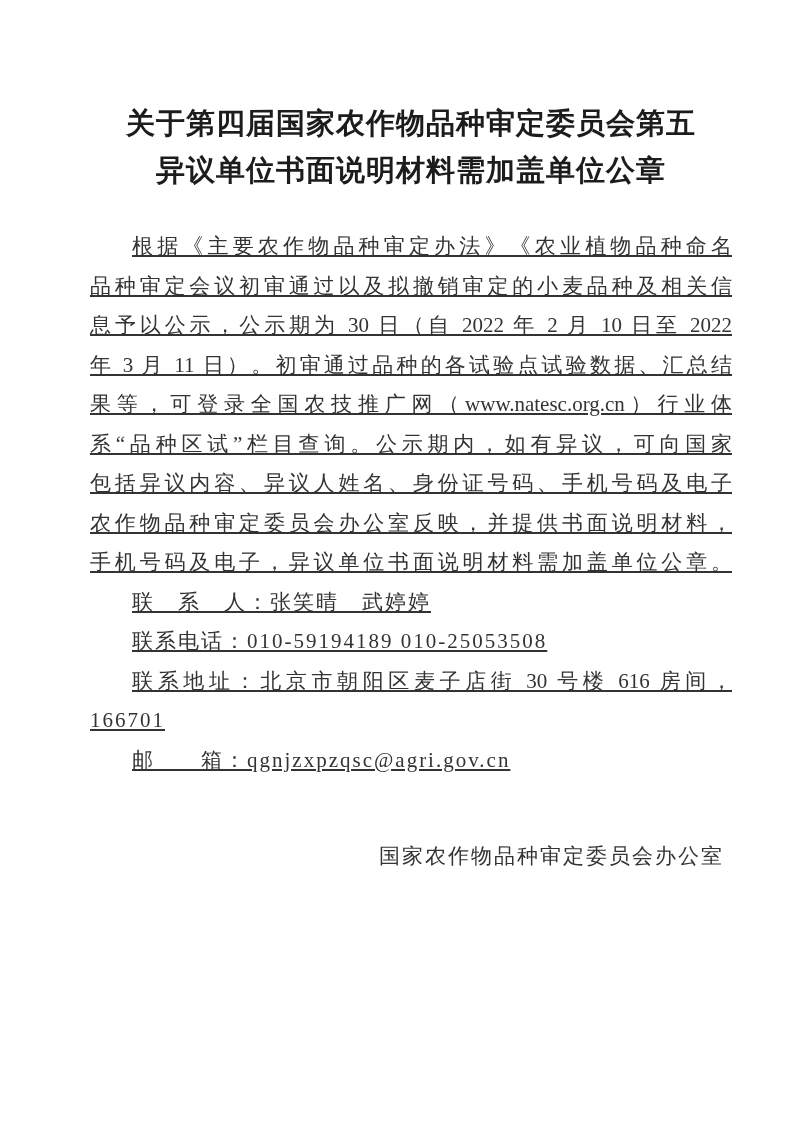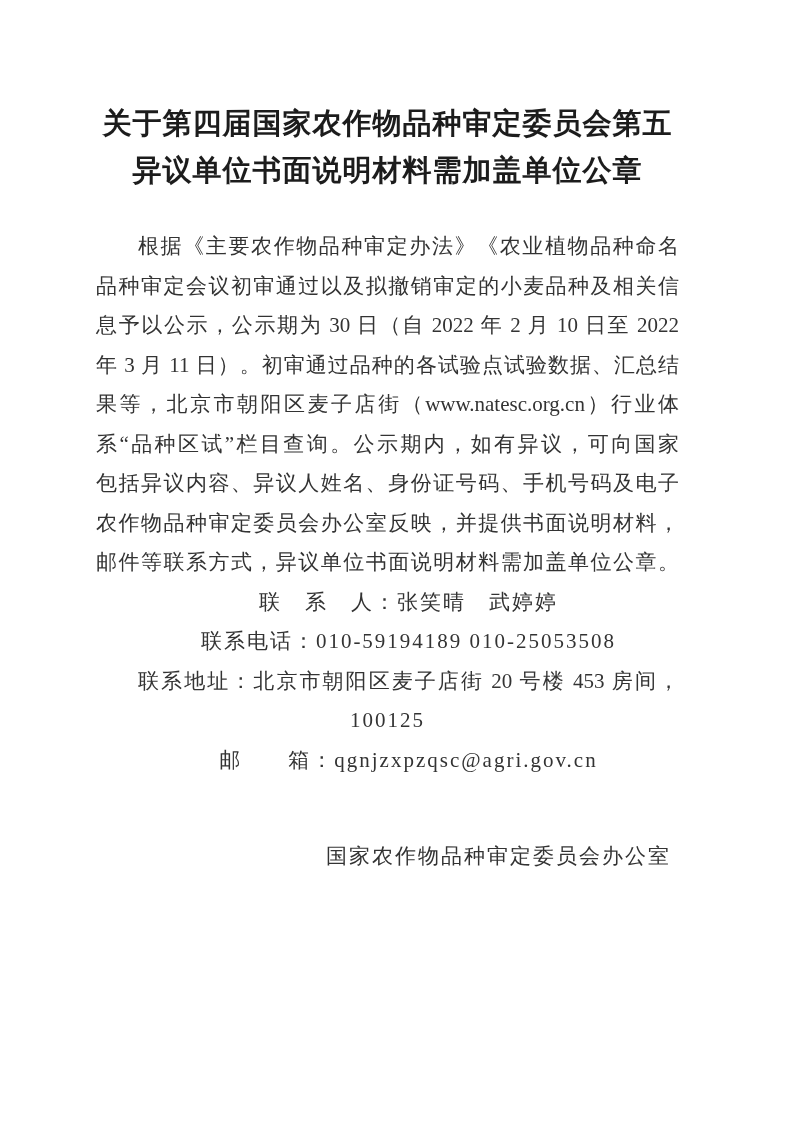--- a/index.html
+++ b/index.html
@@ -12,41 +12,41 @@
     width: 793px;
     height: 1122px;
     margin: 0 auto;
     background: #ffffff;
     overflow: hidden;
     box-sizing: border-box;
     font-family: "Liberation Serif", "DejaVu Serif", serif;
     color: #333333;
   }
   .content {
-    padding: 100px 114px 0 90px;
+    padding: 100px 61px 0 90px;
     box-sizing: border-box;
-    margin-left: 6px;
   }
   .doc-title {
     font-size: 29px;
     font-weight: bold;
     line-height: 47px;
     text-align: center;
     color: #1c1c1c;
     letter-spacing: 1px;
   }
   .doc-body {
     margin-top: 33px;
     font-size: 21px;
     line-height: 39.5px;
+    text-decoration: underline;
   }
   .line {
     letter-spacing: 2px;
     white-space: pre-wrap;
-    text-align: center;
+    text-align: left;
   }
   .line.stretch {
     letter-spacing: normal;
     text-align: justify;
     text-align-last: justify;
     -moz-text-align-last: justify;
   }
   .line.indent {
     text-indent: 2em;
   }
@@ -72,29 +72,29 @@
       <div>关于第四届国家农作物品种审定委员会第五</div>
       <div>异议单位书面说明材料需加盖单位公章</div>
     </div>
 
     <div class="doc-body">
 
     <div class="line indent stretch">根据《主要农作物品种审定办法》《农业植物品种命名</div>
         <div class="line stretch">品种审定会议初审通过以及拟撤销审定的小麦品种及相关信</div>
         <div class="line stretch">息予以公示，公示期为 30 日（自 2022 年 2 月 10 日至 2022</div>
         <div class="line stretch">年 3 月 11 日）。初审通过品种的各试验点试验数据、汇总结</div>
-        <div class="line stretch">果等，北京市朝阳区麦子店街（www.natesc.org.cn）行业体</div>
+        <div class="line stretch">果等，可登录全国农技推广网（www.natesc.org.cn）行业体</div>
         <div class="line stretch">系“品种区试”栏目查询。公示期内，如有异议，可向国家</div>
         <div class="line stretch">包括异议内容、异议人姓名、身份证号码、手机号码及电子</div>
         <div class="line stretch">农作物品种审定委员会办公室反映，并提供书面说明材料，</div>
-        <div class="line stretch">邮件等联系方式，异议单位书面说明材料需加盖单位公章。</div>
+        <div class="line stretch">手机号码及电子，异议单位书面说明材料需加盖单位公章。</div>
         <div class="line indent">联　系　人：张笑晴　武婷婷</div>
         <div class="line indent">联系电话：010-59194189 010-25053508</div>
-        <div class="line indent stretch">联系地址：北京市朝阳区麦子店街 20 号楼 453 房间，</div>
-        <div class="line">100125</div>
+        <div class="line indent stretch">联系地址：北京市朝阳区麦子店街 30 号楼 616 房间，</div>
+        <div class="line">166701</div>
         <div class="line indent">邮　　箱：qgnjzxpzqsc@agri.gov.cn</div>
       </div>
 
     <div class="signature">
       <div>国家农作物品种审定委员会办公室</div>
     </div>
 
   </div>
 </div>
 

